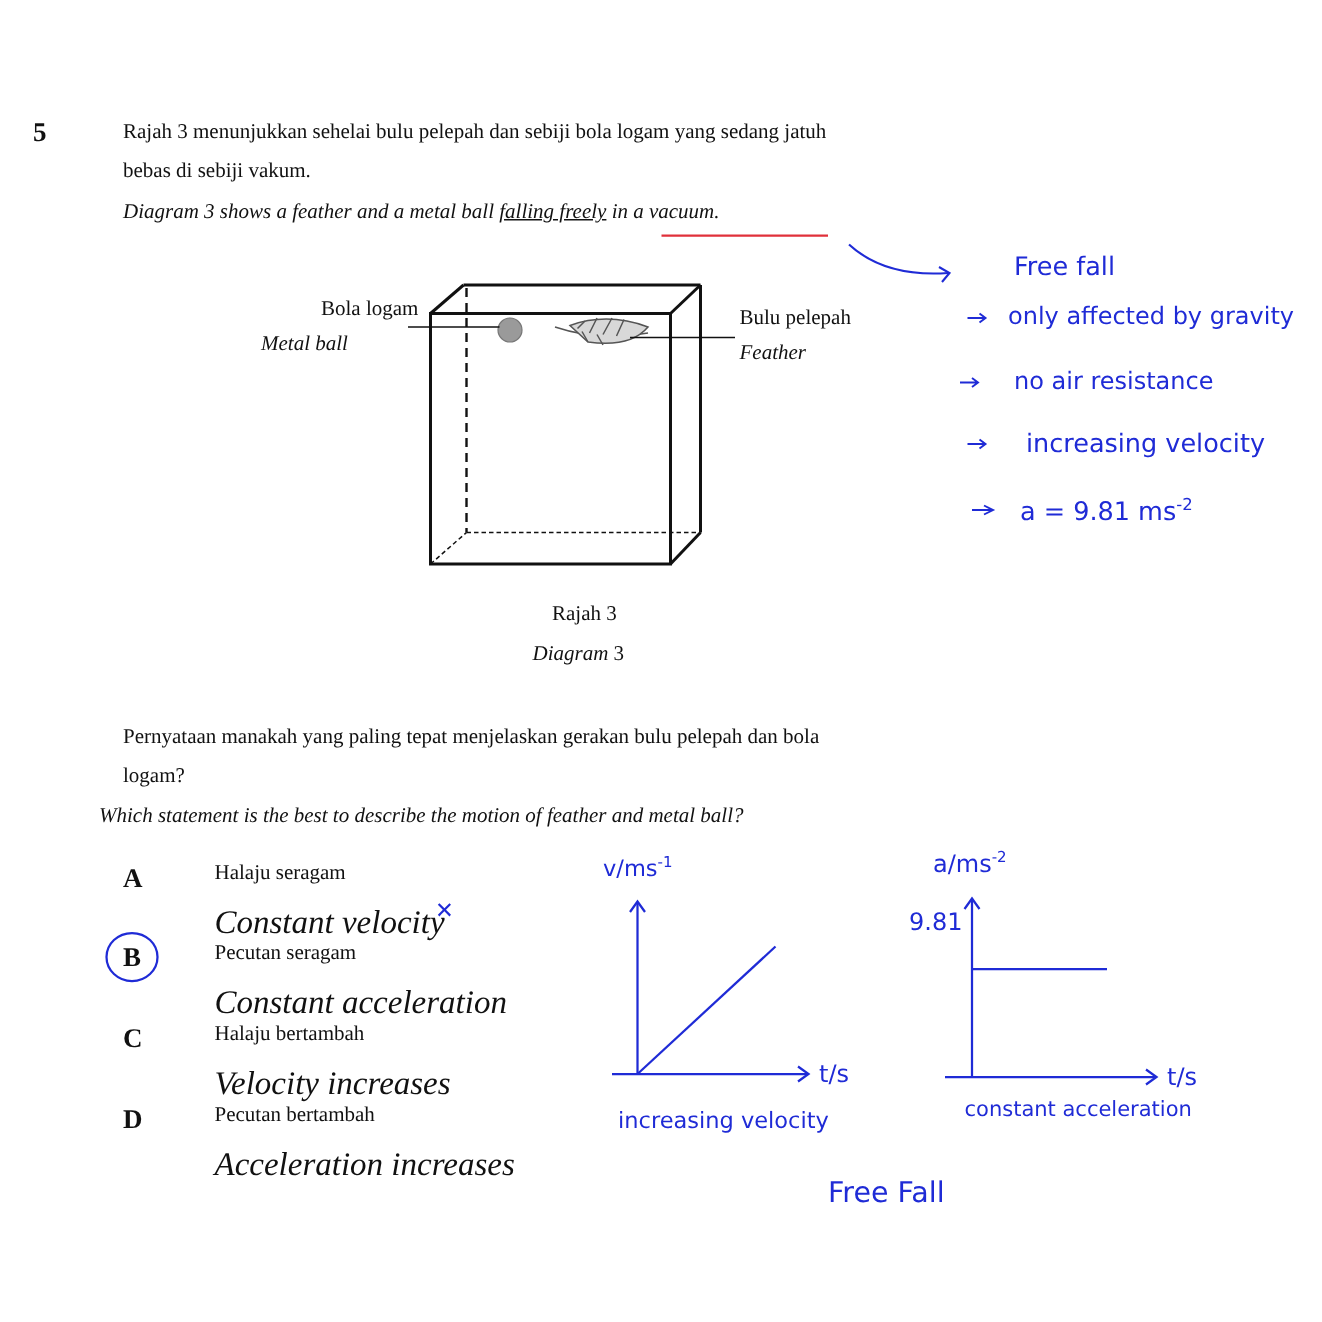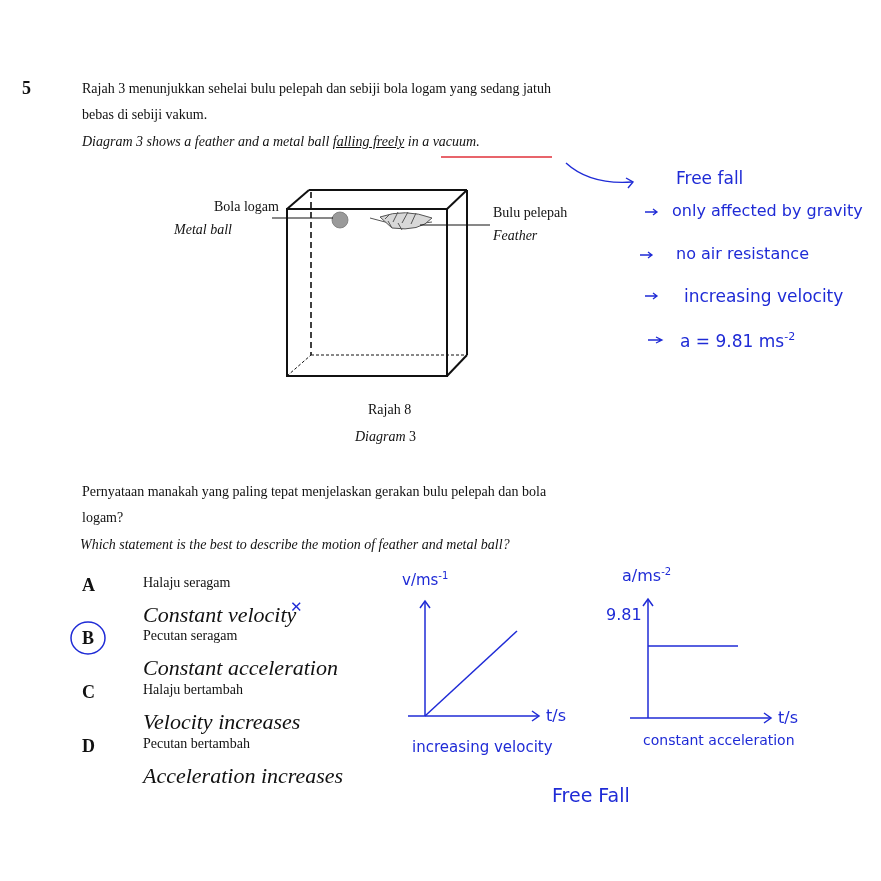--- a/index.html
+++ b/index.html
@@ -78,32 +78,32 @@
     <line x1="630" y1="718" x2="770" y2="718" stroke="#1f2bd6" stroke-width="1.5"></line>
     <path d="M764 713 L771 718 L764 723" stroke="#1f2bd6" stroke-width="1.5" fill="none"></path>
     <line id="g2-line" stroke="#1f2bd6" stroke-width="1.5" x1="648" y1="646" x2="738" y2="646"></line>
   </g>
 </svg>
 
 <div class="abs q-text" style="left:174px;top:195px;margin-left:40px;">Bola logam</div>
 <div class="abs q-text it" style="left:174px;top:218px;">Metal ball</div>
 <div class="abs q-text" style="left:493px;top:201px;">Bulu pelepah</div>
 <div class="abs q-text" style="left:493px;top:224px;font-style:italic;">Feather</div>
-<div class="abs q-text" style="left:368px;top:398px;">Rajah 8</div>
+<div class="abs q-text" style="left:368px;top:398px;">Rajah 3</div>
 <div class="abs q-text" style="left:355px;top:425px;"><span class="it">Diagram</span><span> 3</span></div>
 
 <div class="abs hand" style="left:676px;top:168px;font-size:17px;">Free fall</div>
 <div class="abs hand" style="left:672px;top:201px;font-size:16px;">only affected by gravity</div>
 <div class="abs hand" style="left:676px;top:244px;font-size:16px;">no air resistance</div>
 <div class="abs hand" style="left:684px;top:286px;font-size:17px;">increasing velocity</div>
 <div class="abs hand" style="left:680px;top:330px;font-size:17px;"><span>a = 9.81 ms</span><sup style="font-size:11px;">-2</sup></div>
 
 <div class="abs q-text" style="left:82px;top:480px;">Pernyataan manakah yang paling tepat menjelaskan gerakan bulu pelepah dan bola</div>
 <div class="abs q-text" style="left:82px;top:506px;">logam?</div>
-<div class="abs q-text it" style="left:80px;top:533px;">Which statement is the best to describe the motion of feather and metal ball?</div>
+<div class="abs q-text it" style="left:66px;top:533px;">Which statement is the best to describe the motion of feather and metal ball?</div>
 
 <div>
   <div class="abs opt-letter" style="left:82px;top:575px;">A</div>
   <div class="abs opt-ms" style="left:143px;top:575px;">Halaju seragam</div>
   <div class="abs opt-en" style="left:143px;top:602px;">Constant velocity</div>
   <div class="abs hand" style="left:290px;top:598px;font-size:15px;">✕</div>
 </div>
 <div>
   <div class="abs opt-letter" style="left:82px;top:628px;">B</div>
   <div class="abs opt-ms" style="left:143px;top:628px;">Pecutan seragam</div>

